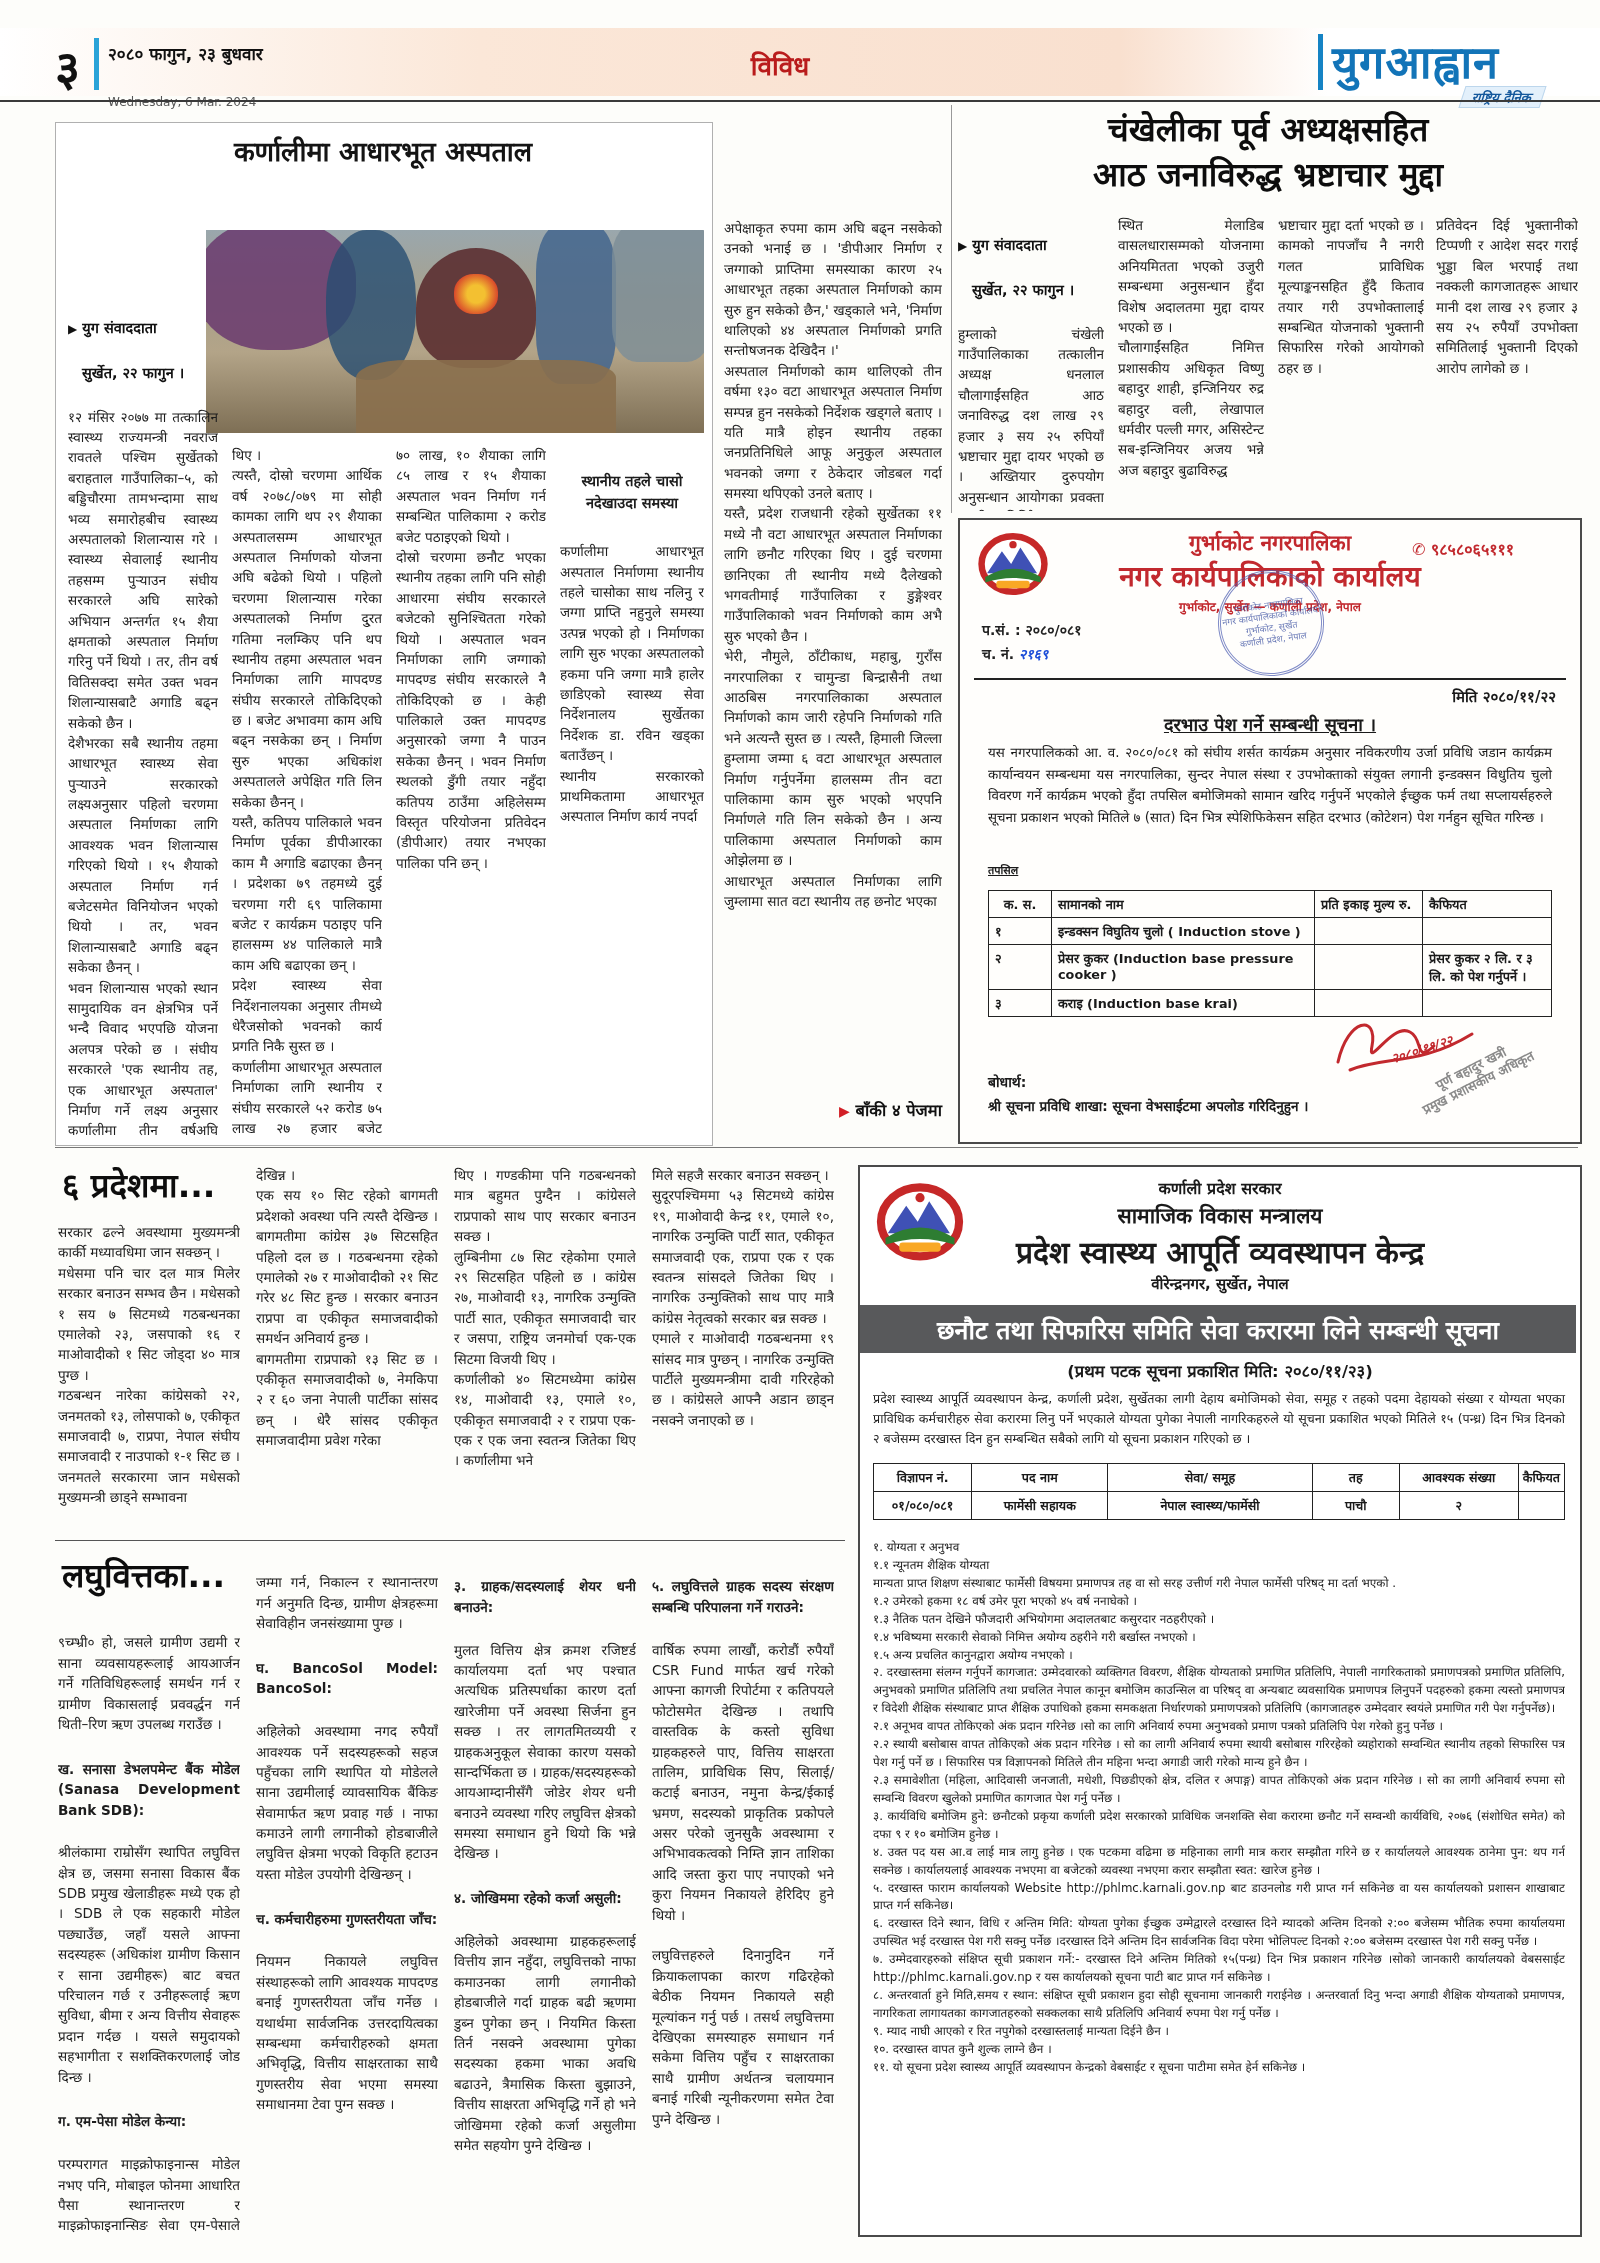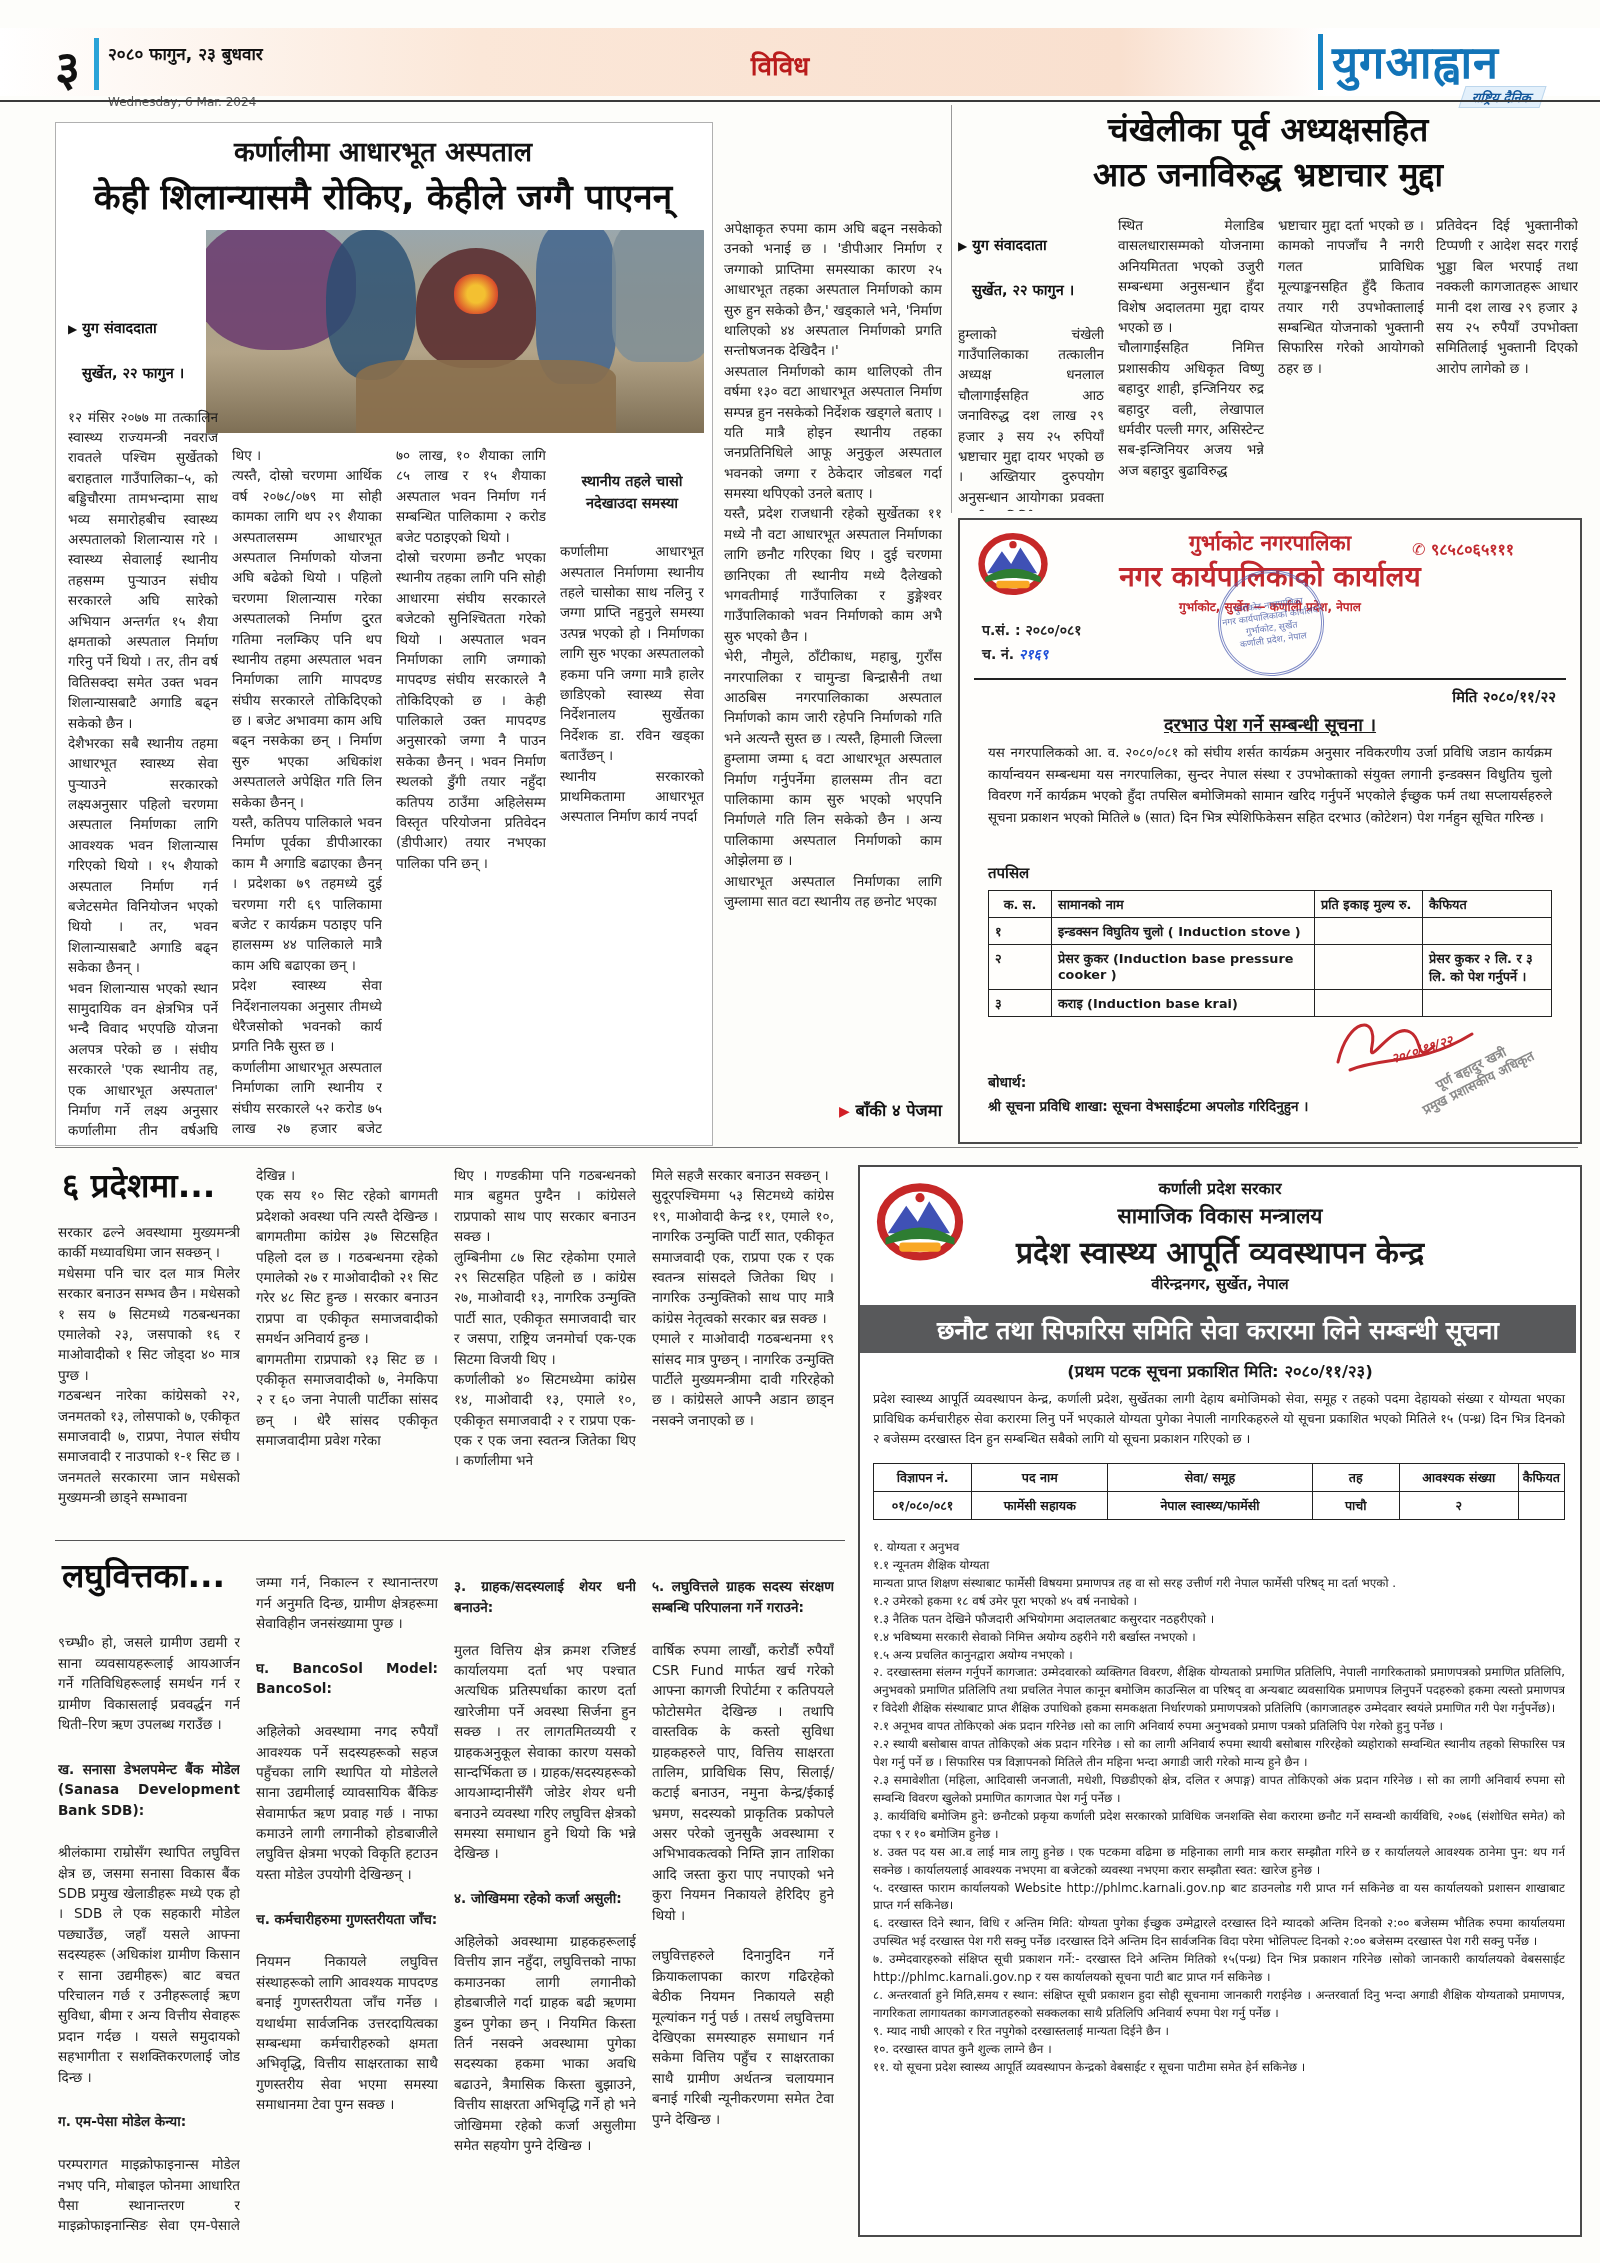--- a/index.html
+++ b/index.html
@@ -43,21 +43,21 @@
   .mn-phone{top:18px;left:452px;font-size:16px;font-weight:700;}
   .mn-ref{font-size:14px;font-weight:700;color:#222;}
   .mn-chno{font-family:"DejaVu Serif",serif;font-style:italic;font-weight:700;color:#1d4ed8;}
   .stamp{top:50px;left:258px;width:100px;height:100px;border:3px double #5565b5;border-radius:50%;
     opacity:.75;display:flex;align-items:center;justify-content:center;text-align:center;
     font-size:9px;color:#3a4fa0;transform:rotate(-8deg);line-height:1.3;white-space:pre-line;}
   .mn-rule{top:158px;left:14px;width:592px;height:2px;background:#222;}
   .mn-date{top:166px;left:0;width:596px;text-align:right;font-size:15px;font-weight:700;}
   .mn-sub{top:192px;left:0;width:620px;text-align:center;font-size:18px;font-weight:700;text-decoration:underline;}
   .mn-body{top:222px;left:28px;width:564px;font-size:13.4px;line-height:1.62;text-align:justify;white-space:pre-line;}
-  .mn-tapasil{top:342px;left:28px;font-size:15px;font-weight:700;}
+  .mn-tapasil{top:342px;left:28px;font-size:11px;font-weight:700;text-decoration:underline;}
   table.mn-tbl{position:absolute;top:370px;left:28px;width:564px;border-collapse:collapse;font-size:12.8px;}
   table.mn-tbl th,table.mn-tbl td{border:1.5px solid #222;padding:4px 6px;text-align:left;vertical-align:top;font-weight:700;}
   table.mn-tbl td{font-weight:600;}
   .sig{top:486px;left:360px;}
   .sig-date{top:520px;left:430px;color:#c2292e;font-size:13px;font-weight:700;transform:rotate(-18deg);font-style:italic;}
   .mn-bodh{top:552px;left:28px;font-size:14px;font-weight:700;}
   .mn-bodh2{top:576px;left:28px;font-size:13.6px;font-weight:700;}
   .off-stamp{top:540px;left:420px;width:190px;text-align:center;color:#8a8a8a;font-size:13px;font-weight:700;
     transform:rotate(-27deg);line-height:1.25;white-space:pre-line;}
   
@@ -93,21 +93,20 @@
   <div class="abs date-np">२०८० फागुन, २३ बुधवार</div>
   <div class="abs date-en">Wednesday, 6 Mar. 2024</div>
   <div class="abs section-title">विविध</div>
   <div class="abs vbar" style="top:34px;left:1318px;height:56px;background:#1583c4;"></div>
   <div class="abs masthead">युगआह्वान</div>
   <div class="abs tagline">राष्ट्रिय दैनिक</div>
   <div class="abs hdr-rule"></div>
 
   <div class="abs main-block"></div>
   <div class="abs kicker">कर्णालीमा आधारभूत अस्पताल</div>
-  <div class="abs headline">केही शिलान्यासमै रोकिए, केहीले जग्गै पाएनन्</div>
 
   <div class="abs photo">
     <div class="ph" style="top:-10px;left:-10px;width:160px;height:130px;background:#6a3a6e;opacity:.85;"></div>
     <div class="ph" style="top:0;left:120px;width:90px;height:150px;background:#274d72;opacity:.8;"></div>
     <div class="ph" style="top:18px;left:210px;width:120px;height:120px;background:#5b2f31;opacity:.9;border-radius:50% 50% 40% 40%;"></div>
     <div class="ph" style="top:44px;left:248px;width:44px;height:40px;background:radial-gradient(circle,#f3c031 30%,#d8462b 75%);"></div>
     <div class="ph" style="top:-6px;left:330px;width:80px;height:160px;background:#43658d;opacity:.85;border-radius:30%;"></div>
     <div class="ph" style="top:-8px;left:406px;width:100px;height:140px;background:#7c8d97;opacity:.8;border-radius:25%;"></div>
     <div class="ph" style="top:130px;left:150px;width:260px;height:90px;background:#8a6f4d;border-radius:20% 20% 0 0;opacity:.9;"></div>
   </div>

